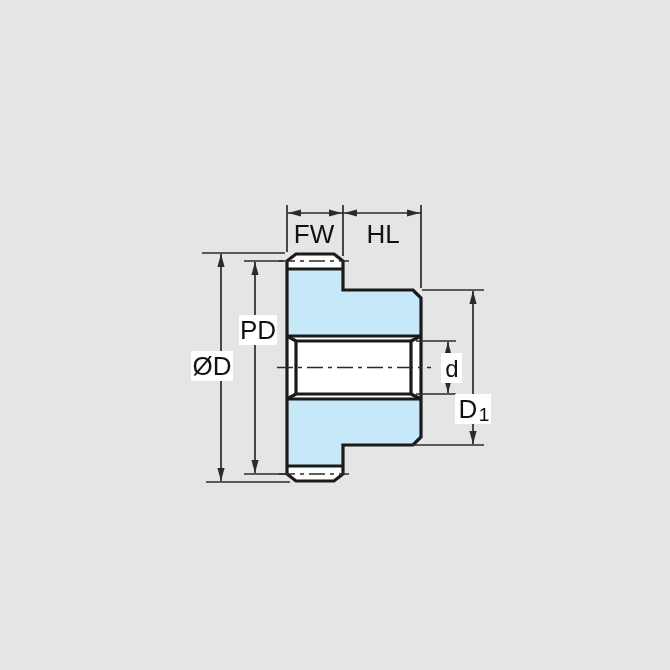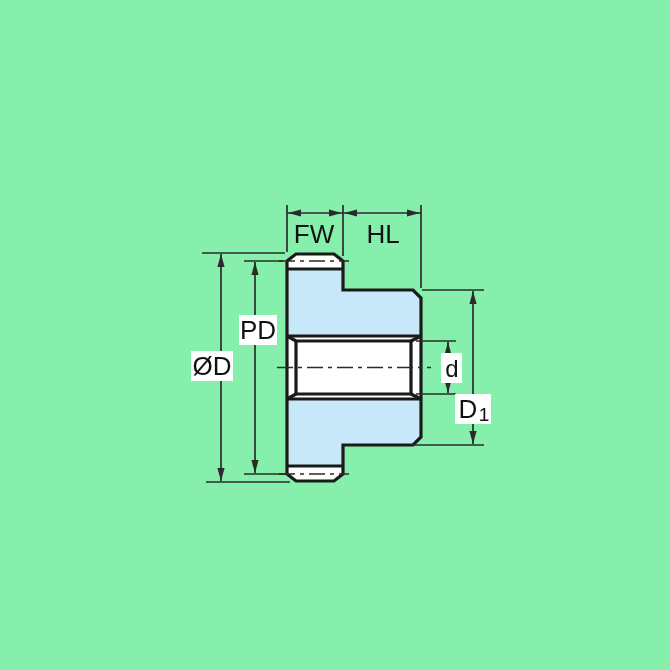--- a/index.html
+++ b/index.html
@@ -5,21 +5,21 @@
   html, body {
     margin: 0;
     padding: 0;
     background: #ffffff;
     font-family: "Liberation Sans", sans-serif;
   }
   .canvas {
     position: relative;
     width: 670px;
     height: 670px;
-    background: #86efac;
+    background: #e5e5e5;
     overflow: hidden;
   }
   svg { display: block; }
   .outline {
     fill: none;
     stroke: #1a1a1a;
     stroke-width: 3.2;
     stroke-linejoin: miter;
   }
   .thin {

